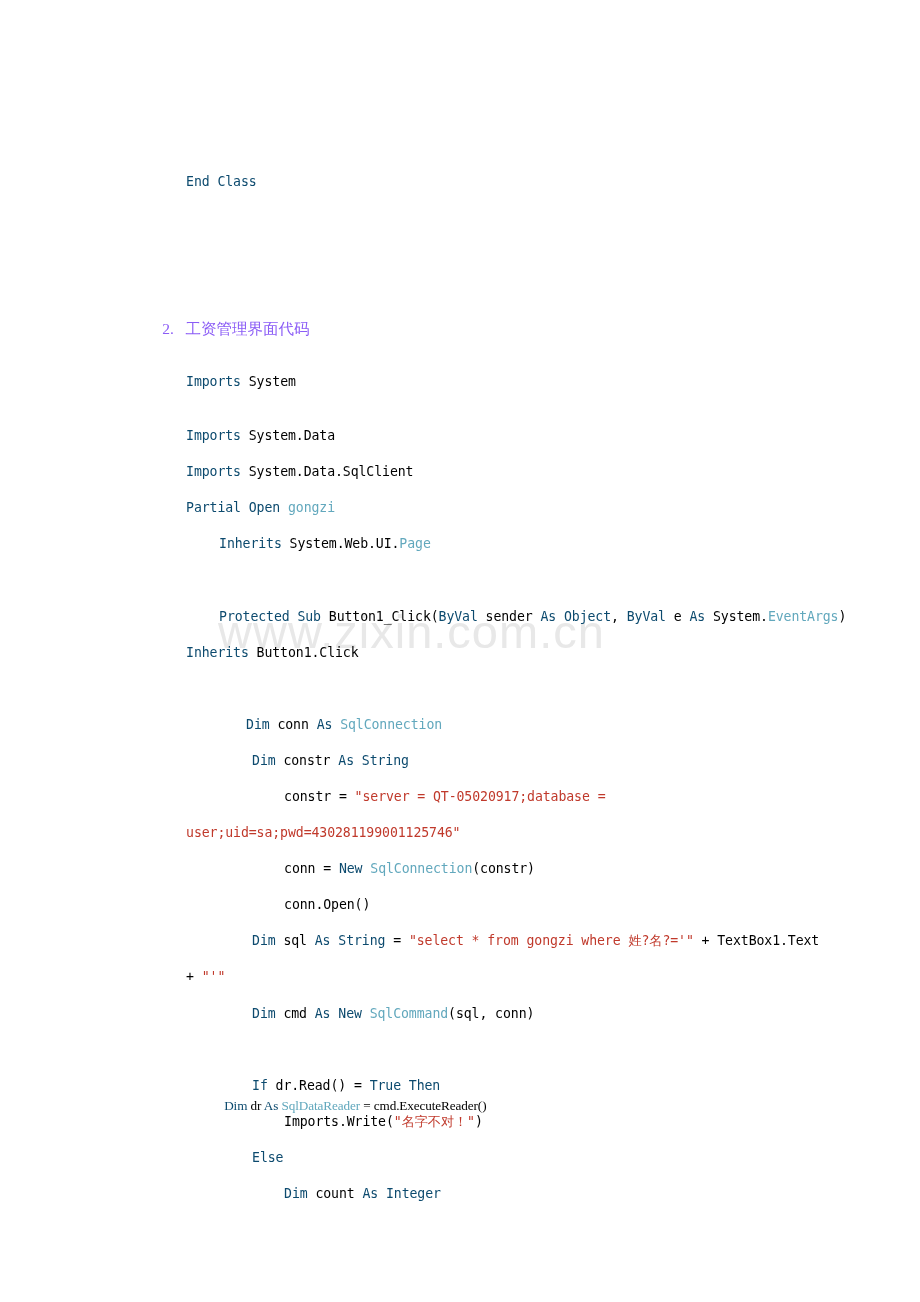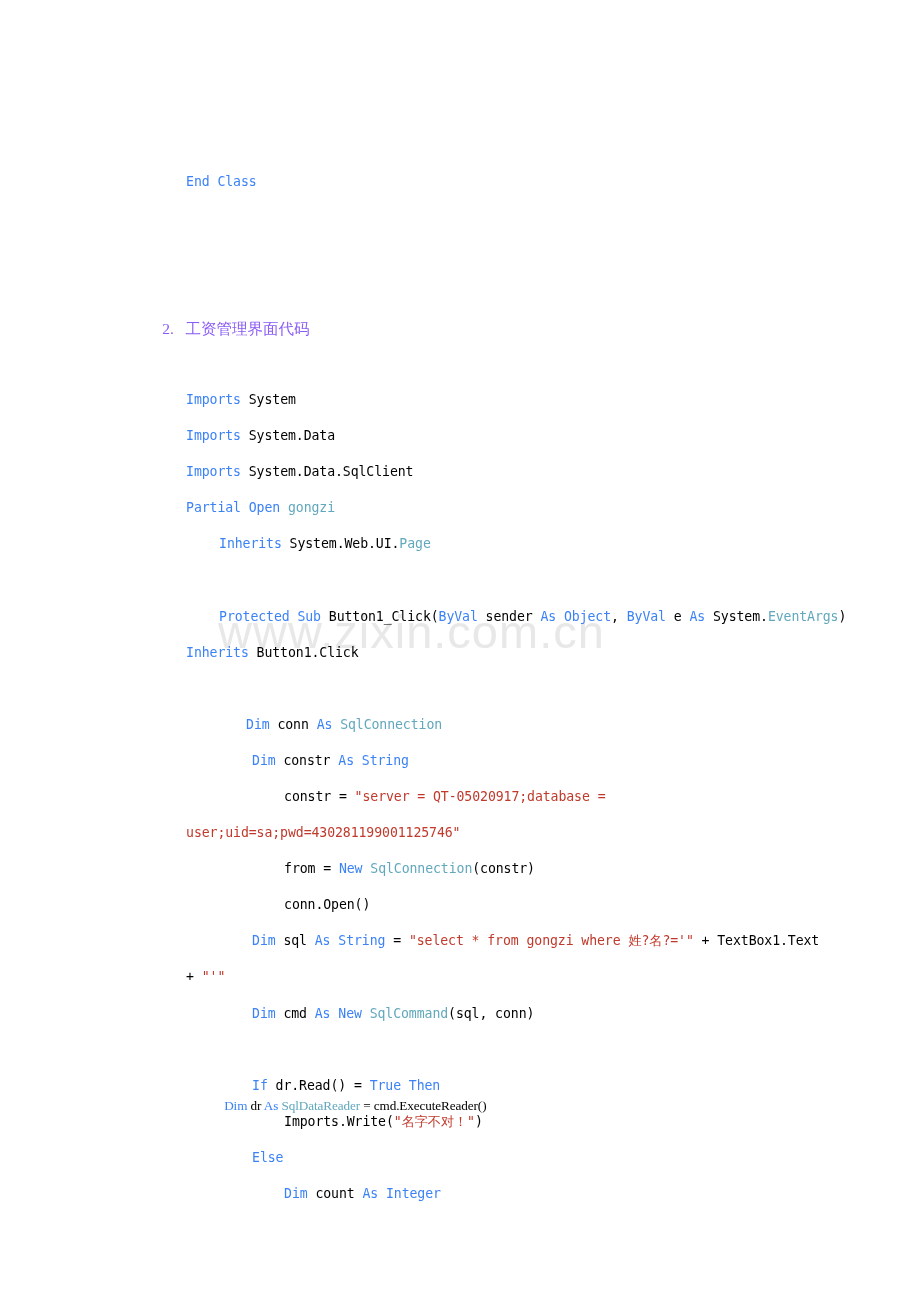--- a/index.html
+++ b/index.html
@@ -57,21 +57,21 @@
 
   .heading {
     position: absolute;
     white-space: pre;
     font-family: "Liberation Serif", serif;
     font-size: 15.5px;
     color: #8b5cf6;
   }
 
   
-  .kw   { color: #3b82f6; }
+  .kw   { color: #0c4a6e; }
   .typ  { color: #62a8bd; }
   .str  { color: #c0392b; }
   .pln  { color: #000000; }
 </style>
 </head>
 <body>
 
 <div class="page">
 
   <div class="watermark">www.zixin.com.cn</div>
@@ -79,21 +79,21 @@
   <div class="content">
 
     <div class="line" style="left:139px; top:158px;">
       <span class="kw">End Class</span>
     </div>
 
     <div class="heading" style="left:139px; top:301px;">
       <span>2.</span><span>   </span><span>工资管理界面代码</span>
     </div>
 
-    <div class="line" style="left:139px; top:376px;">
+    <div class="line" style="left:139px; top:358px;">
       <span class="kw">Imports</span><span class="pln"> System</span>
     </div>
 
     <div class="line" style="left:139px; top:412px;">
       <span class="kw">Imports</span><span class="pln"> System.Data</span>
     </div>
 
     <div class="line" style="left:139px; top:448px;">
       <span class="kw">Imports</span><span class="pln"> System.Data.SqlClient</span>
     </div>
@@ -124,21 +124,21 @@
 
     <div class="line" style="left:237px; top:773px;">
       <span class="pln">constr = </span><span class="str">"server = QT-05020917;database =</span>
     </div>
 
     <div class="line" style="left:139px; top:809px;">
       <span class="str">user;uid=sa;pwd=430281199001125746"</span>
     </div>
 
     <div class="line" style="left:237px; top:845px;">
-      <span class="pln">from = </span><span class="kw">New</span><span class="pln"> </span><span class="typ">SqlConnection</span><span class="pln">(constr)</span>
+      <span class="pln">conn = </span><span class="kw">New</span><span class="pln"> </span><span class="typ">SqlConnection</span><span class="pln">(constr)</span>
     </div>
 
     <div class="line" style="left:237px; top:881px;">
       <span class="pln">conn.Open()</span>
     </div>
 
     <div class="line" style="left:205px; top:917px;">
       <span class="kw">Dim</span><span class="pln"> sql </span><span class="kw">As String</span><span class="pln"> = </span><span class="str">"select * from gongzi where 姓?名?='"</span><span class="pln"> + TextBox1.Text</span>
     </div>
 

